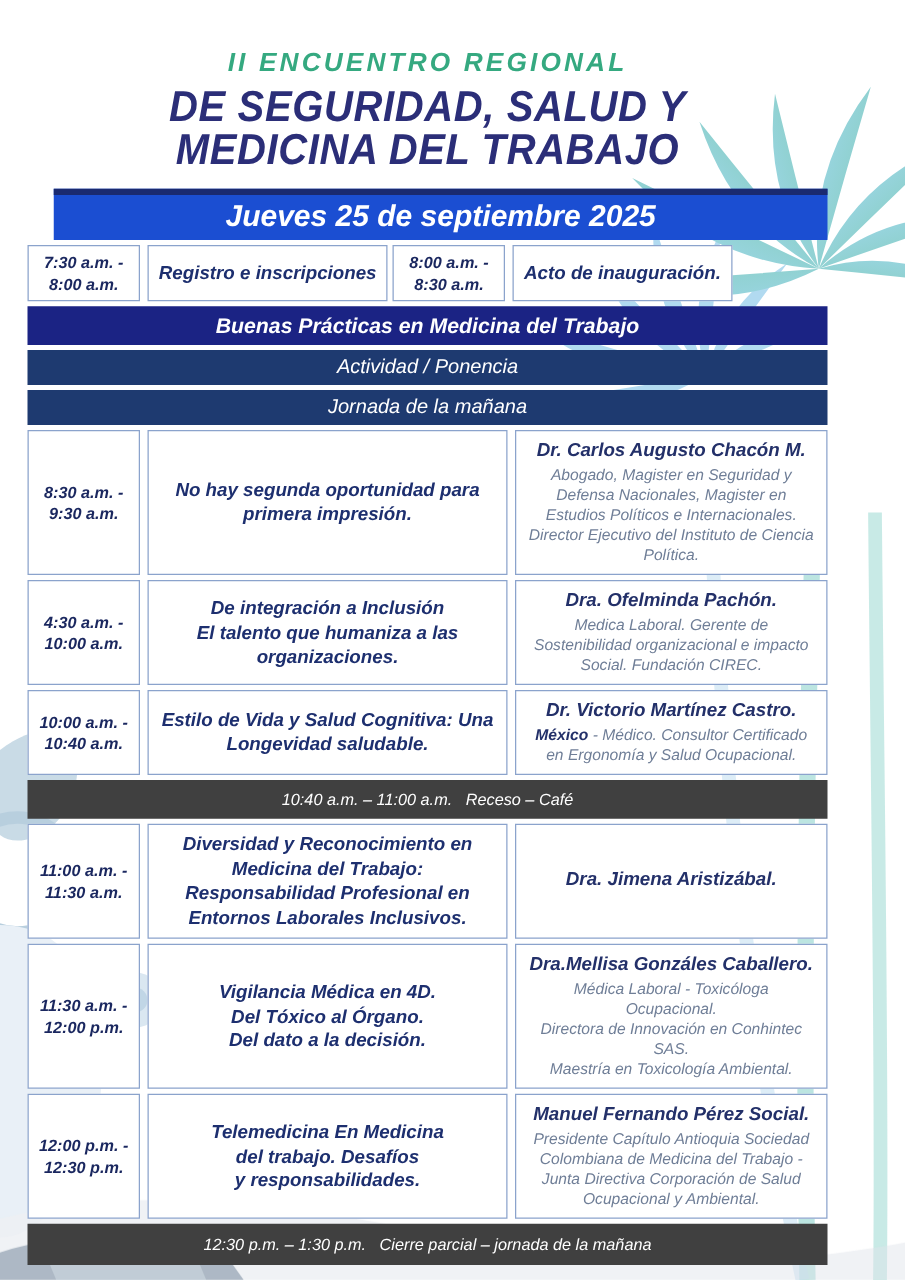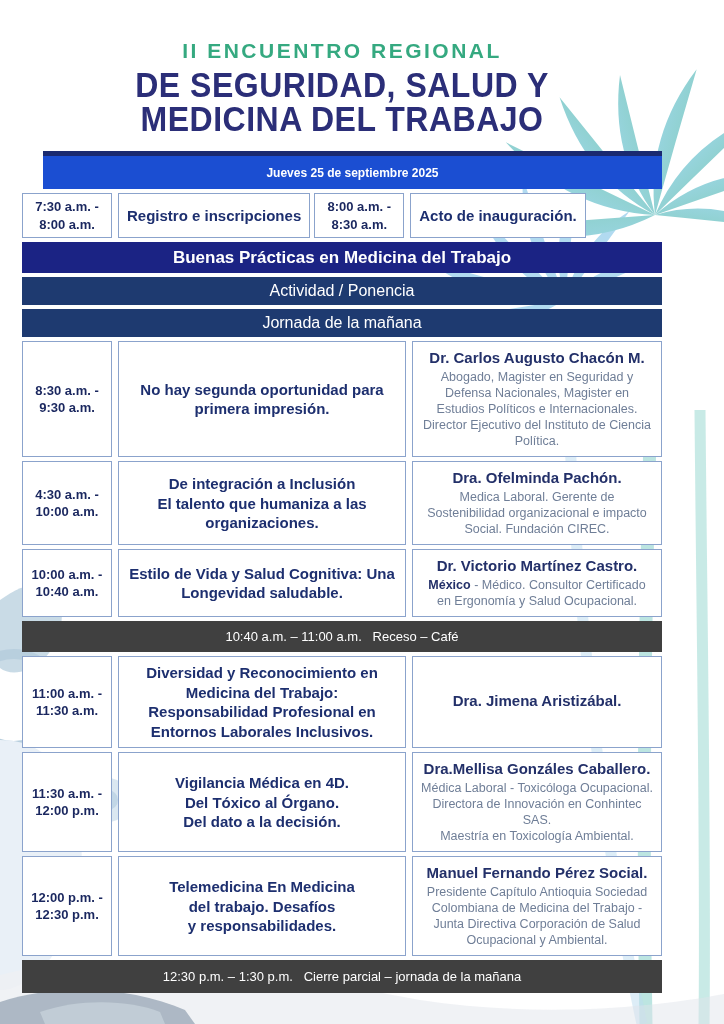--- a/index.html
+++ b/index.html
@@ -5,21 +5,21 @@
   * { margin:0; padding:0; box-sizing:border-box; }
   html,body { width:724px; height:1024px; }
   body {
     font-family:"Liberation Sans", sans-serif;
     background:#ffffff;
     position:relative;
     overflow:hidden;
     width:724px; height:1024px;
   }
   .decor { position:absolute; inset:0; z-index:0; pointer-events:none; }
-  .page { position:relative; z-index:1; width:684px; height:1024px; }
+  .page { position:relative; z-index:1; width:684px; height:1024px;font-style:italic; }
 
   
   .title-block { text-align:center; padding-top:40px; line-height:1.05; }
   .title-green {
     color:#35a980; font-size:21px; font-weight:600; letter-spacing:2.5px;
     margin-bottom:6px;
   }
   .title-navy {
     color:#2b2e78; font-size:32px; font-weight:800; letter-spacing:0.5px;
     transform:scaleY(1.08); transform-origin:top center;
@@ -30,21 +30,21 @@
     width:640px; margin:16px auto 0 auto;
     display:flex; flex-direction:column; gap:4px;
   }
   .bar {
     color:#ffffff; text-align:center;
     display:flex; align-items:center; justify-content:center;
     padding:4px 8px;
   }
   .bar.date {
     background:#1b4ed2; border-top:5px solid#1a2a70;
-    font-size:12px; font-weight:700; min-height:38px;margin-left:21px;
+    font-size:24px; font-weight:700; min-height:38px;margin-left:21px;
   }
   .bar.practices { background:#1b2384; font-size:17px; font-weight:700; min-height:31px; }
   .bar.subbar   { background:#1e3a70; font-size:16px; font-weight:400; min-height:28px; }
   .bar.solid    { background:#404040; font-size:13px; font-weight:400; min-height:31px; }
   .bar.closing  { min-height:33px; }
 
   .row { display:grid; gap:6px; }
   .row.simple  { grid-template-columns:90px 1fr; min-height:40px; }
   .row.session { grid-template-columns:90px 288px 1fr; }
 

